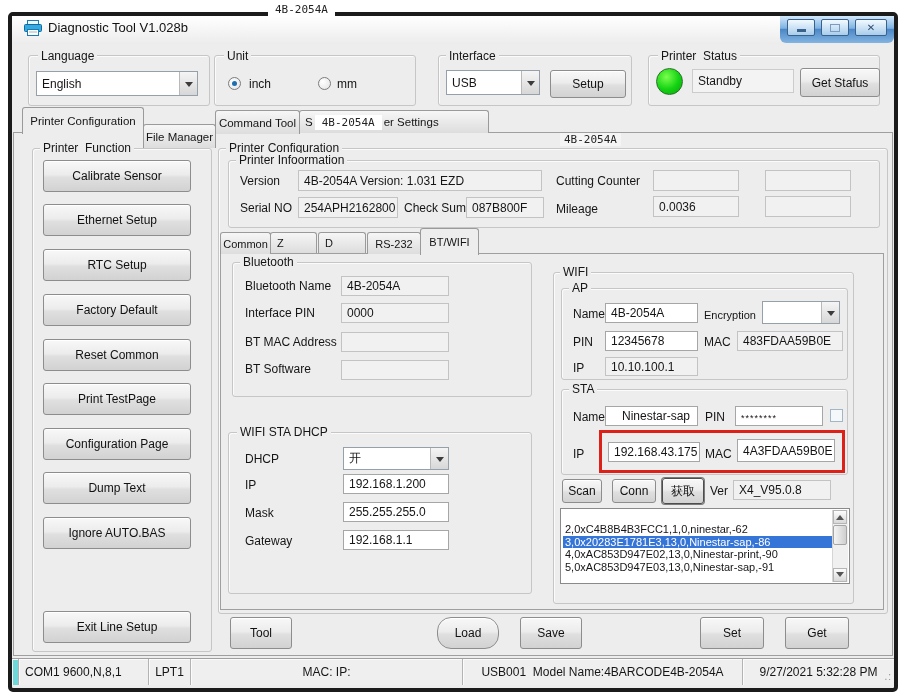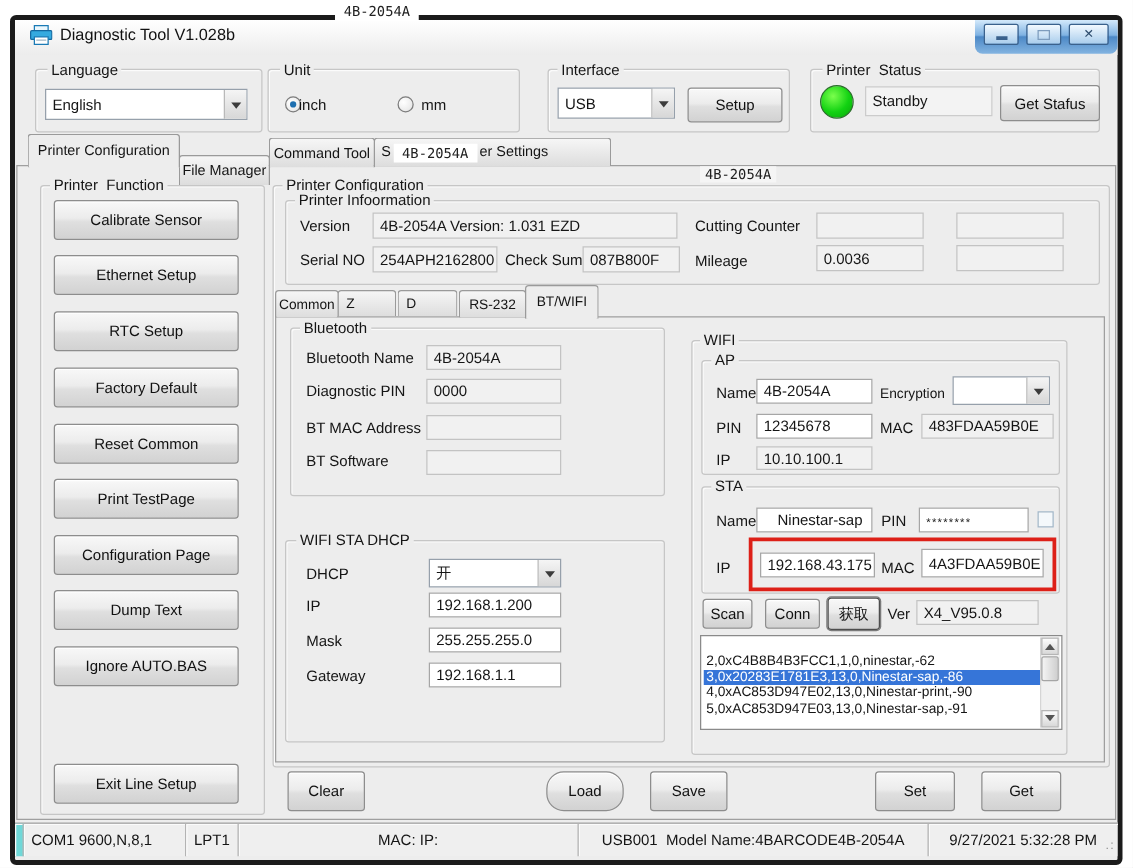--- a/index.html
+++ b/index.html
@@ -120,21 +120,21 @@
   <div class="combo" style="left:36px;top:71px;width:162px;height:25px;">
     <span class="val">English</span>
     <span class="dd">
         <i></i>
       </span>
   </div>
 
   <div class="grp" style="left:214px;top:55px;width:200px;height:49px;"></div>
   <span class="grp-lbl" style="left:224px;top:49px;">Unit</span>
   <span class="radio sel" style="left:228px;top:77px;"></span>
-  <span class="lbl" style="left:239px;top:77px;">inch</span>
+  <span class="lbl" style="left:249px;top:77px;">inch</span>
   <span class="radio" style="left:318px;top:77px;"></span>
   <span class="lbl" style="left:337px;top:77px;">mm</span>
 
   <div class="grp" style="left:438px;top:55px;width:192px;height:49px;"></div>
   <span class="grp-lbl" style="left:446px;top:49px;">Interface</span>
   <div class="combo" style="left:446px;top:70px;width:94px;height:25px;justify-content:center;">
     <span class="val">USB</span>
     <span class="dd">
         <i></i>
       </span>
@@ -209,21 +209,21 @@
     <span>RS-232</span>
   </div>
   <div class="tab itab active" style="left:420px;top:228px;width:57px;height:26px;">
     <span>BT/WIFI</span>
   </div>
 
   <div class="grp" style="left:232px;top:262px;width:298px;height:133px;"></div>
   <span class="grp-lbl" style="left:240px;top:255px;">Bluetooth</span>
   <span class="lbl" style="left:245px;top:279px;">Bluetooth Name</span>
   <div class="fld ro" style="left:341px;top:276px;width:108px;height:20px;">4B-2054A</div>
-  <span class="lbl" style="left:245px;top:306px;">Diagnostic PIN</span>
+  <span class="lbl" style="left:245px;top:306px;">Interface PIN</span>
   <div class="fld ro" style="left:341px;top:303px;width:108px;height:20px;">0000</div>
   <span class="lbl" style="left:245px;top:335px;">BT MAC Address</span>
   <div class="fld ro" style="left:341px;top:332px;width:108px;height:20px;"></div>
   <span class="lbl" style="left:245px;top:362px;">BT Software</span>
   <div class="fld ro" style="left:341px;top:360px;width:108px;height:20px;"></div>
 
   <div class="grp" style="left:228px;top:432px;width:302px;height:160px;"></div>
   <span class="grp-lbl" style="left:237px;top:425px;">WIFI STA DHCP</span>
   <span class="lbl" style="left:245px;top:452px;">DHCP</span>
   <div class="combo" style="left:343px;top:447px;width:106px;height:23px;">
@@ -292,21 +292,21 @@
       <span class="sarr up">
           <i class="tri-up"></i>
         </span>
       <span class="thumb"></span>
       <span class="sarr dn">
           <i class="tri-dn"></i>
         </span>
     </div>
   </div>
 
-  <div class="btn" style="left:230px;top:617px;width:60px;height:30px;">Clear</div>
+  <div class="btn" style="left:230px;top:617px;width:60px;height:30px;">Tool</div>
   <div class="btn" style="left:437px;top:617px;width:60px;height:30px;border-radius:14px;">Load</div>
   <div class="btn" style="left:520px;top:617px;width:60px;height:30px;">Save</div>
   <div class="btn" style="left:700px;top:617px;width:62px;height:30px;">Set</div>
   <div class="btn" style="left:785px;top:617px;width:62px;height:30px;">Get</div>
 
   <div class="statusbar">
     <div class="seg teal" style="width:7px;"></div>
     <div class="seg" style="width:130px;padding-left:6px;">COM1 9600,N,8,1</div>
     <div class="seg center" style="width:42px;">LPT1</div>
     <div class="seg center" style="width:272px;">MAC: IP:</div>

